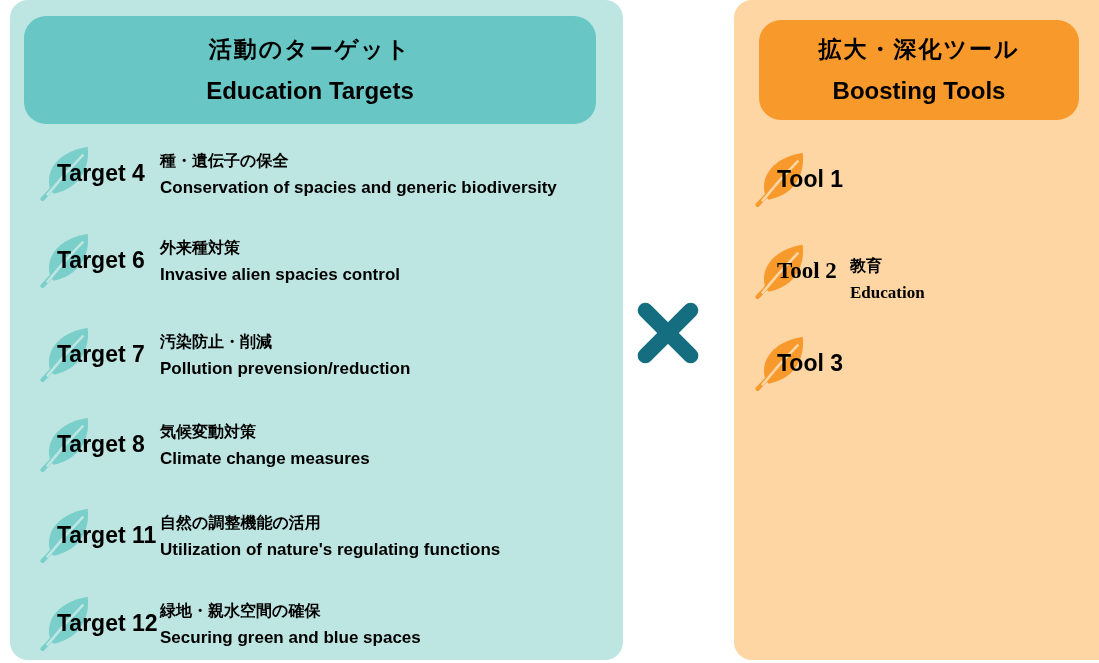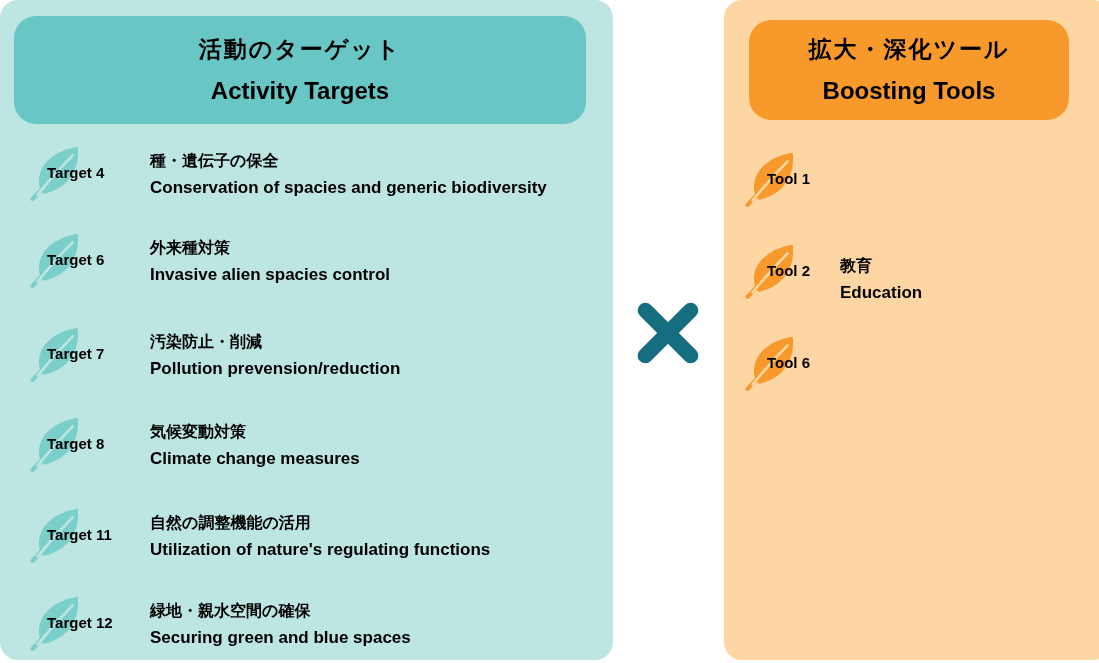--- a/index.html
+++ b/index.html
@@ -8,21 +8,21 @@
     color:var(--text,#000);
     font-weight:bold;
   }
   .stage{
     position:relative;
     width:1099px;height:663px;
     background:#ffffff;
     overflow:hidden;
   }
   
-  .panel{position:absolute;top:0;height:660px;border-radius:18px;}
+  .panel{position:absolute;top:0;height:660px;border-radius:18px;margin-left:10px;}
   .panel-left{left:0;width:613px;background:var(--panel-teal-bg);}
   .panel-right{left:724px;width:387px;background:var(--panel-orange-bg);}
   .panel-header{
     position:absolute;
     border-radius:22px;
     display:flex;flex-direction:column;
     align-items:center;justify-content:center;
     gap:12px;
     text-align:center;
   }
@@ -30,21 +30,21 @@
   .panel-right .panel-header{left:25px;top:20px;width:320px;height:100px;background:var(--header-orange);}
   .hdr-ja{font-size:23px;line-height:30px;letter-spacing:2px;}
   .hdr-en{font-size:24px;line-height:30px;}
   
   .row{position:absolute;height:64px;}
   .panel-left  .row{left:30px;width:560px;}
   .panel-right .row{left:21px;width:340px;}
   .leaf{position:absolute;left:0;top:0;width:52px;height:58px;}
   .row-label{
     position:absolute;top:16px;
-    font-size:15px;line-height:28px;white-space:nowrap;z-index:2;
+    font-size:23px;line-height:28px;white-space:nowrap;z-index:2;
   }
   .panel-left  .row-label{left:17px;}
   .panel-right .row-label{left:22px;}
   .row-texts{position:absolute;display:flex;flex-direction:column;}
   .panel-left  .row-texts{left:120px;top:5px;}
   .panel-right .row-texts{left:95px;top:12px;}
   .row-ja{font-size:16px;line-height:26px;white-space:nowrap;}
   .row-en{font-size:17px;line-height:28px;white-space:nowrap;}
   
   .panel-left  .leaf-body{fill:var(--leaf-teal);}
@@ -58,21 +58,21 @@
   .cross svg line{stroke:var(--cross-teal);stroke-width:15;stroke-linecap:round;}
 </style>
 </head>
 <body>
 
 <div class="stage">
 
   <section class="panel panel-left">
     <header class="panel-header">
       <div class="hdr-ja">活動のターゲット</div>
-      <div class="hdr-en">Activity Targets</div>
+      <div class="hdr-en">Education Targets</div>
     </header>
     <div id="target-rows">
         <div class="row" style="top: 143px;">
     <span class="leaf">
       <svg width="52" height="58" viewBox="0 0 60 66" aria-hidden="true">
         <path class="leaf-stem" d="M3 64 C 14 52 26 40 40 26" stroke-width="5" fill="none" stroke-linecap="round"></path>
         <path class="leaf-body" d="M12 54 C 5 32 20 10 55 4 C 58 28 46 52 16 58 Z"></path>
         <path class="leaf-vein" d="M8 60 C 20 45 32 31 50 13" stroke-width="3" fill="none"></path>
       </svg>
     </span>
@@ -171,21 +171,21 @@
         <div class="row" style="top: 149px;">
     <span class="leaf">
       <svg width="52" height="58" viewBox="0 0 60 66" aria-hidden="true">
         <path class="leaf-stem" d="M3 64 C 14 52 26 40 40 26" stroke-width="5" fill="none" stroke-linecap="round"></path>
         <path class="leaf-body" d="M12 54 C 5 32 20 10 55 4 C 58 28 46 52 16 58 Z"></path>
         <path class="leaf-vein" d="M8 60 C 20 45 32 31 50 13" stroke-width="3" fill="none"></path>
       </svg>
     </span>
     <span class="row-label">Tool 1</span>
   </div>
-        <div class="row" style="top: 241px;">
+        <div class="row" style="top: 241px; font-family: Liberation Serif, serif;">
     <span class="leaf">
       <svg width="52" height="58" viewBox="0 0 60 66" aria-hidden="true">
         <path class="leaf-stem" d="M3 64 C 14 52 26 40 40 26" stroke-width="5" fill="none" stroke-linecap="round"></path>
         <path class="leaf-body" d="M12 54 C 5 32 20 10 55 4 C 58 28 46 52 16 58 Z"></path>
         <path class="leaf-vein" d="M8 60 C 20 45 32 31 50 13" stroke-width="3" fill="none"></path>
       </svg>
     </span>
     <span class="row-label">Tool 2</span>
     <span class="row-texts">
       <span class="row-ja">教育</span>
@@ -193,18 +193,18 @@
     </span>
   </div>
         <div class="row" style="top: 333px;">
     <span class="leaf">
       <svg width="52" height="58" viewBox="0 0 60 66" aria-hidden="true">
         <path class="leaf-stem" d="M3 64 C 14 52 26 40 40 26" stroke-width="5" fill="none" stroke-linecap="round"></path>
         <path class="leaf-body" d="M12 54 C 5 32 20 10 55 4 C 58 28 46 52 16 58 Z"></path>
         <path class="leaf-vein" d="M8 60 C 20 45 32 31 50 13" stroke-width="3" fill="none"></path>
       </svg>
     </span>
-    <span class="row-label">Tool 6</span>
+    <span class="row-label">Tool 3</span>
   </div>
       </div>
   </section>
 
 </div>
 
 </body></html>

